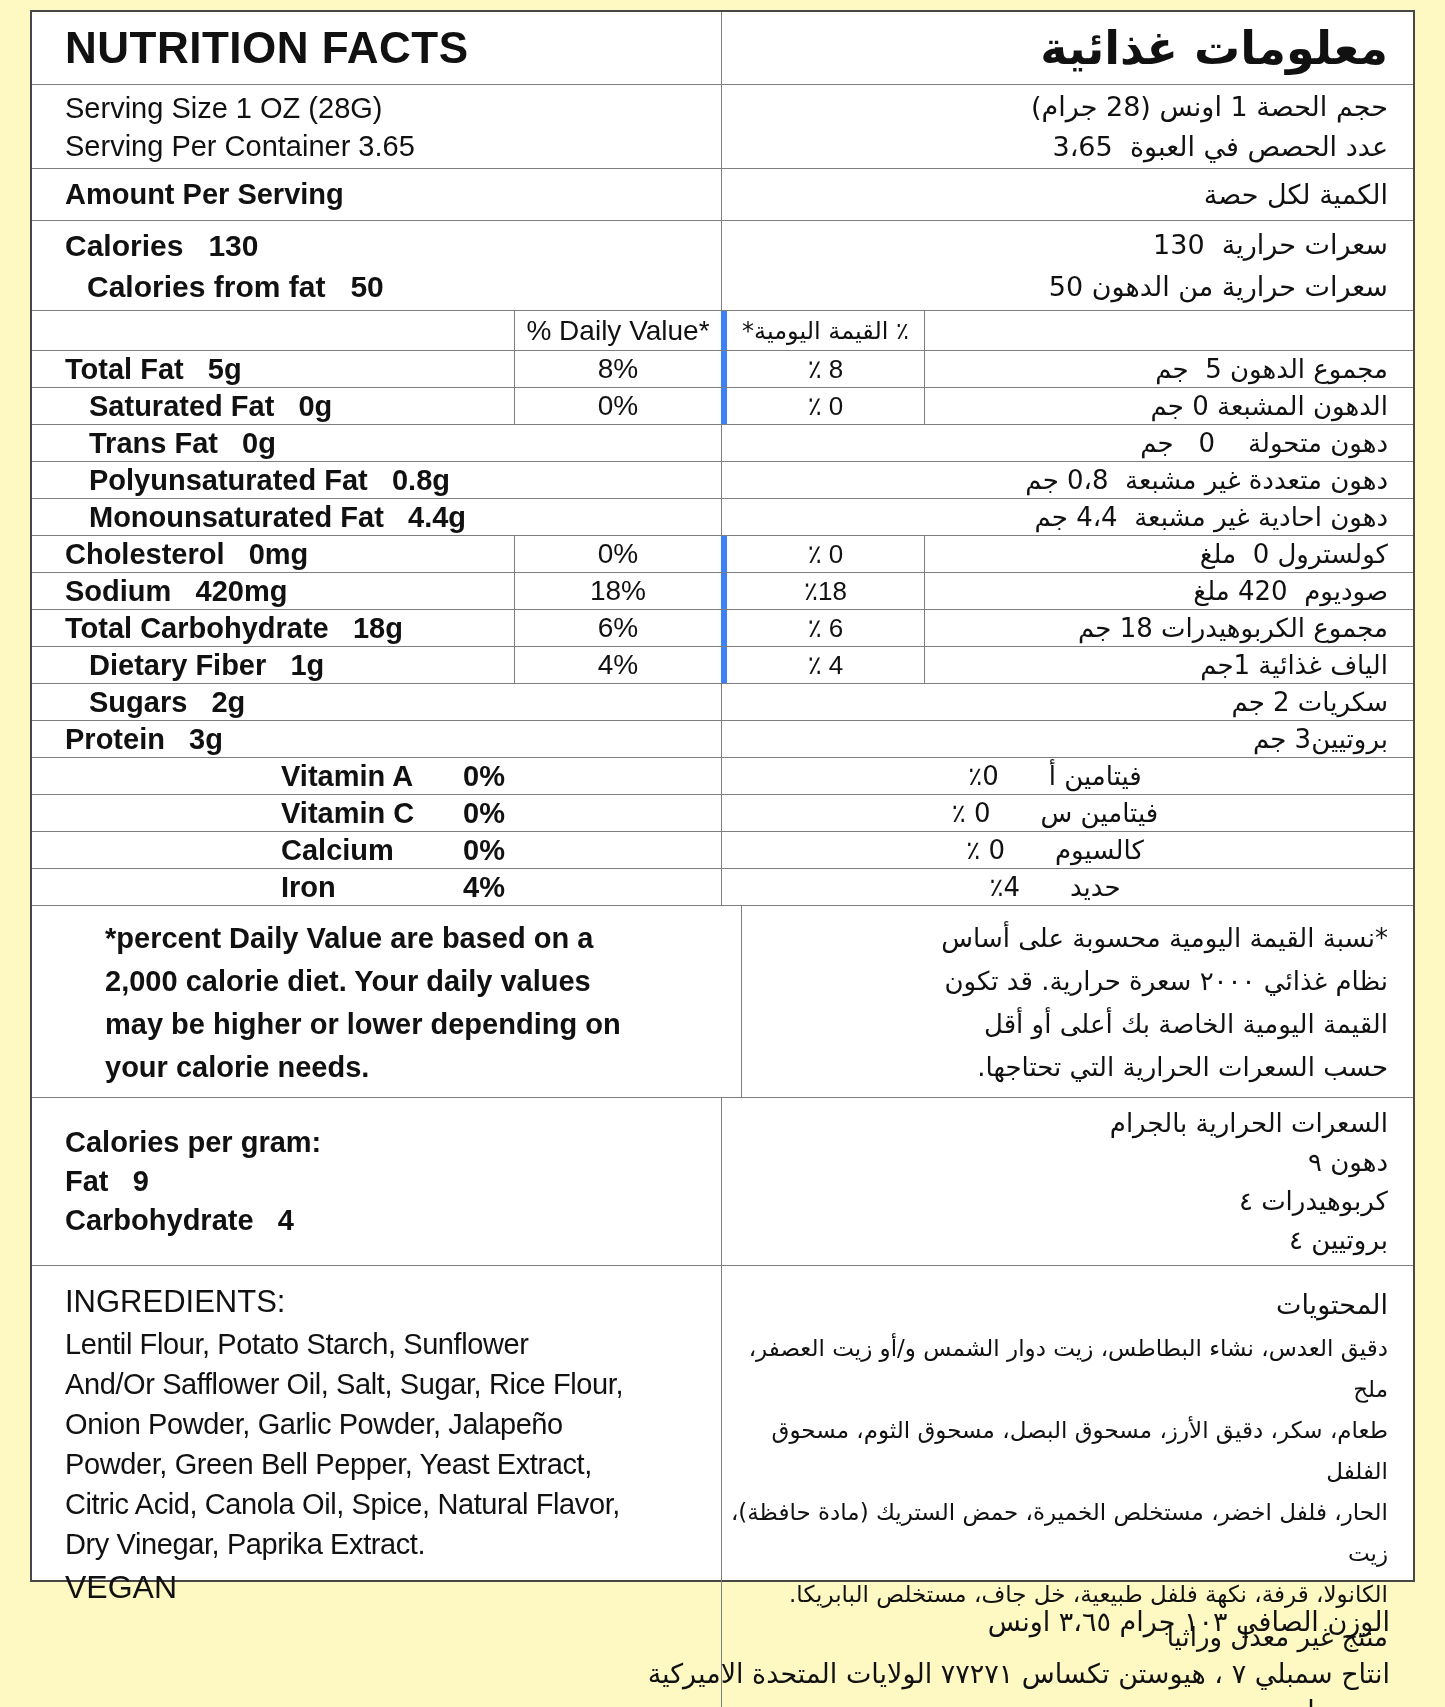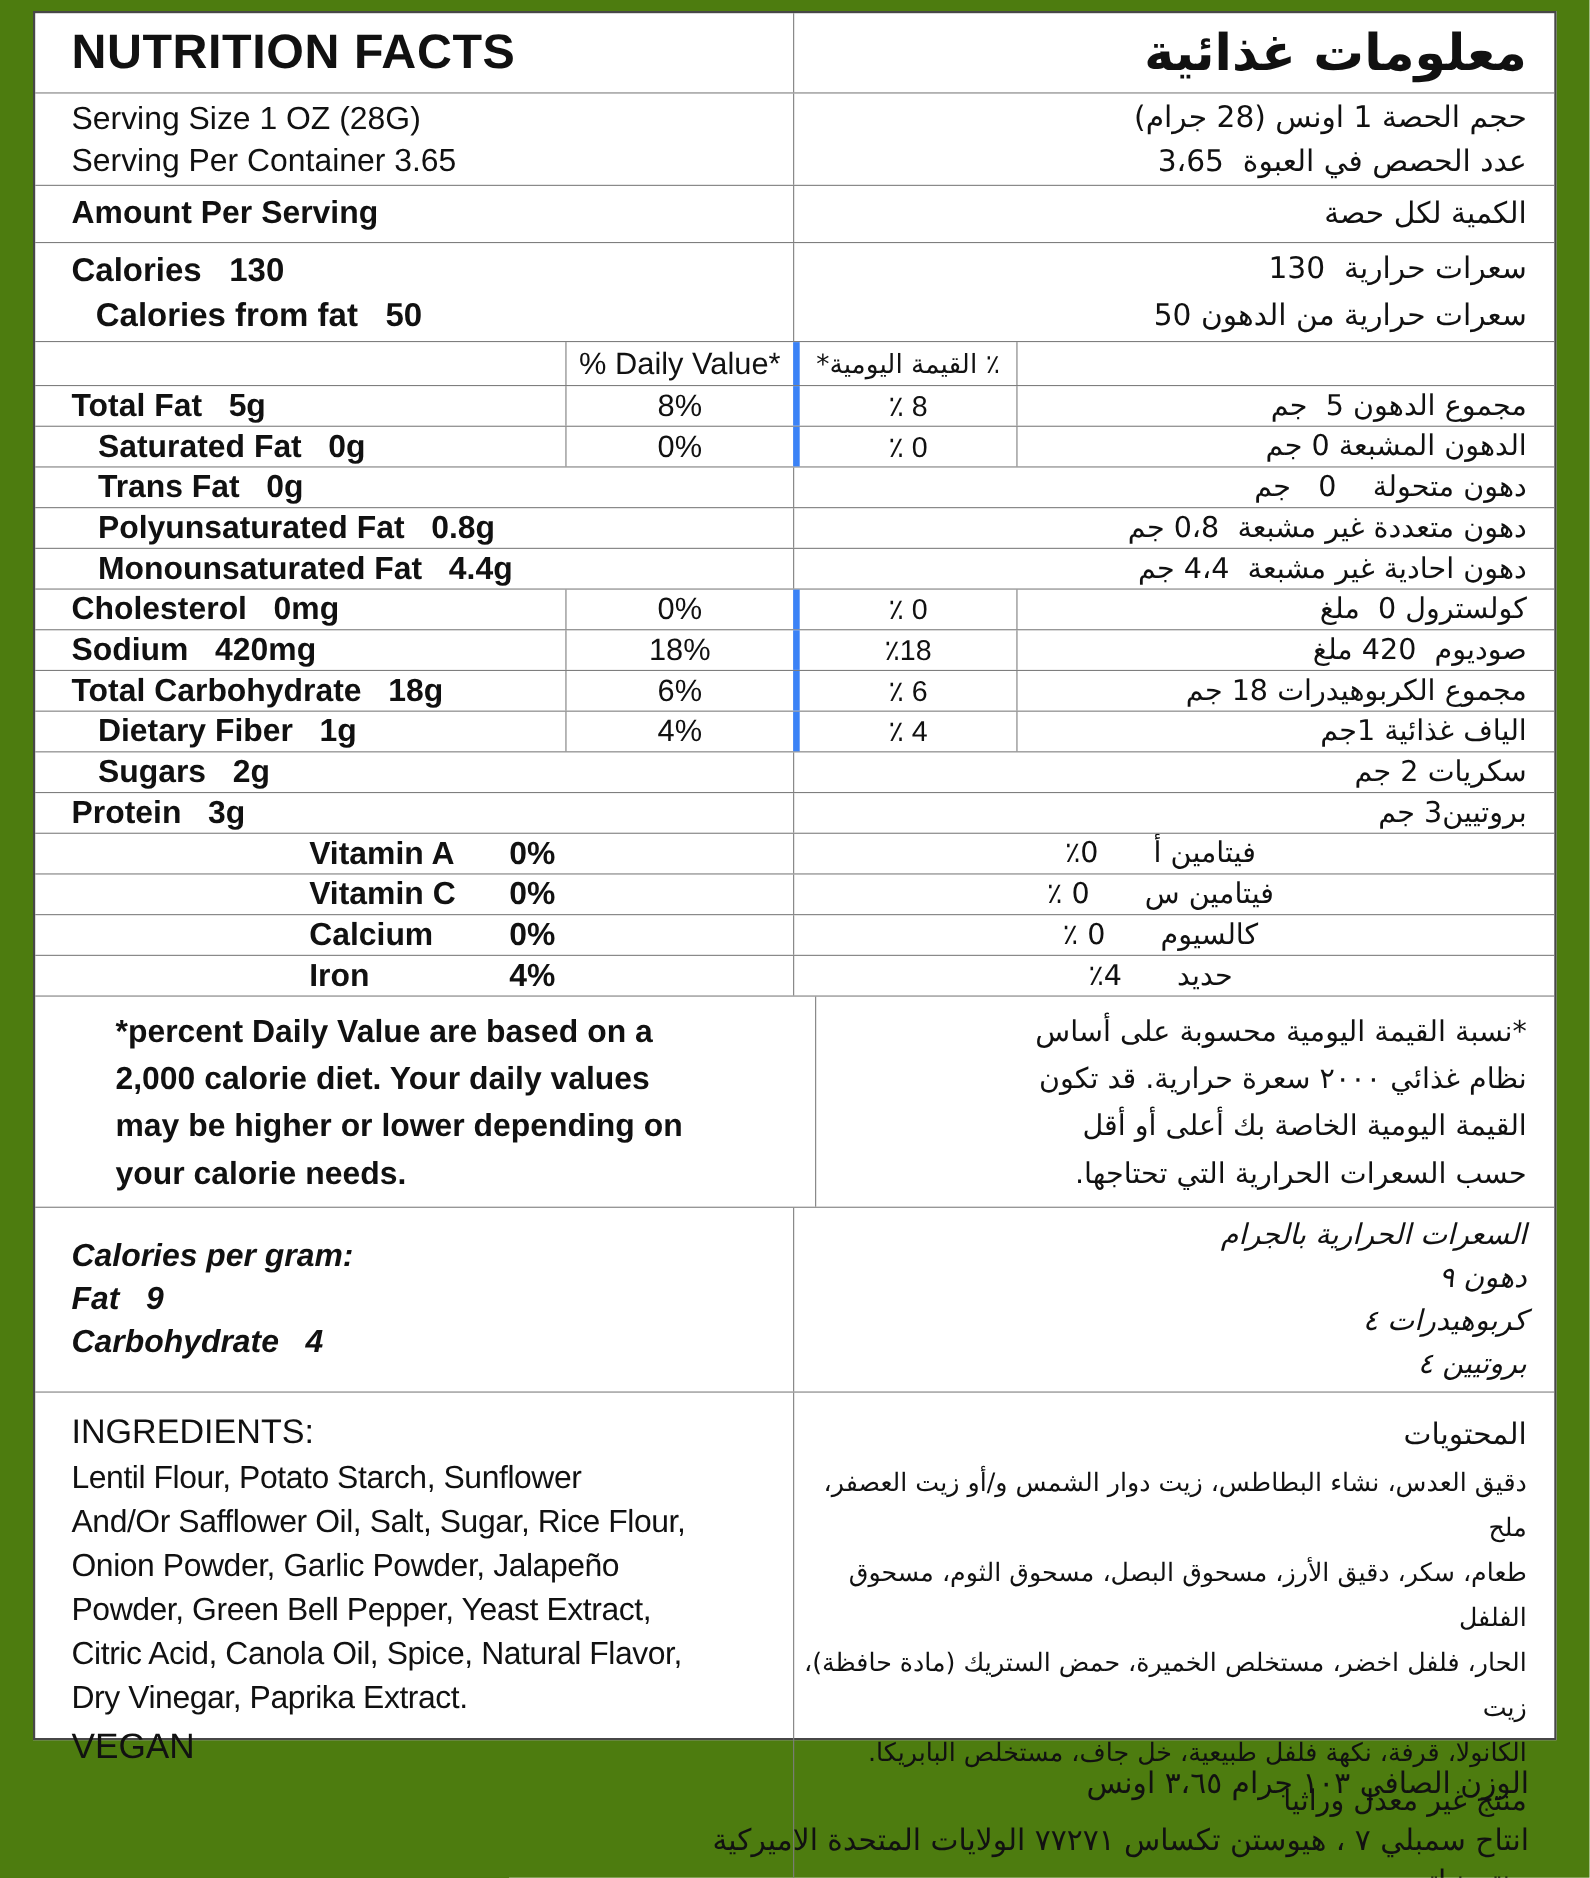--- a/index.html
+++ b/index.html
@@ -6,21 +6,21 @@
   body {
     font-family: "Liberation Sans", sans-serif;
     background: #ffffff;
     color: #111111;
     width: 1445px;
   }
   .sheet {
     position: relative;
     width: 1445px;
     height: 1707px;
-    background: #4d7c0f;
+    background: #fef9c3;
     overflow: hidden;
   }
   .nf {
     position: absolute;
     left: 30px;
     top: 10px;
     width: 1385px;
     border: 2px solid #474747;
     background: #ffffff;
   }
@@ -42,21 +42,21 @@
   .ar-label { width: 489px; border-left: 1px solid #7e7e7e; padding-right: 25px; }
   .ar { direction: rtl; text-align: right; font-family: "DejaVu Sans", sans-serif; }
   
   .r-title   { height: 72px; }
   .r-serving { height: 84px; }
   .r-amount  { height: 52px; }
   .r-cal     { height: 90px; }
   .r-dvh     { height: 40px; }
   .nut, .vit { height: 37px; }
   .r-foot    { height: 192px; }
-  .r-cpg     { height: 168px; font-style: italic; }
+  .r-cpg     { height: 168px; }
   .r-ing     { height: 315px; align-items: flex-start; }
   
   .title-en { font-size: 44px; font-weight: bold; letter-spacing: 0.5px; }
   .title-ar { font-size: 46px; font-weight: bold; }
   .t-serving { font-size: 29px; line-height: 38px; }
   .t-serving-ar { font-size: 27px; line-height: 40px; }
   .t-amount { font-size: 29px; font-weight: bold; }
   .t-cal { font-size: 30px; font-weight: bold; line-height: 41px; }
   .t-cal-ar { font-size: 27px; line-height: 42px; }
   .cal-line2 { padding-left: 22px; }

